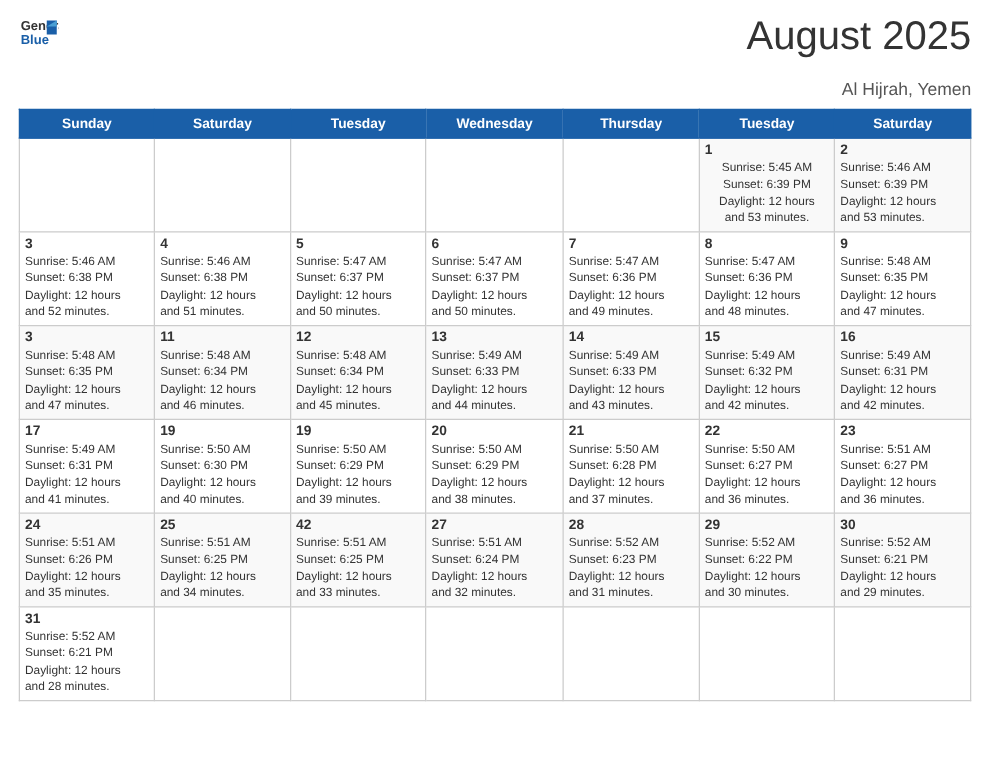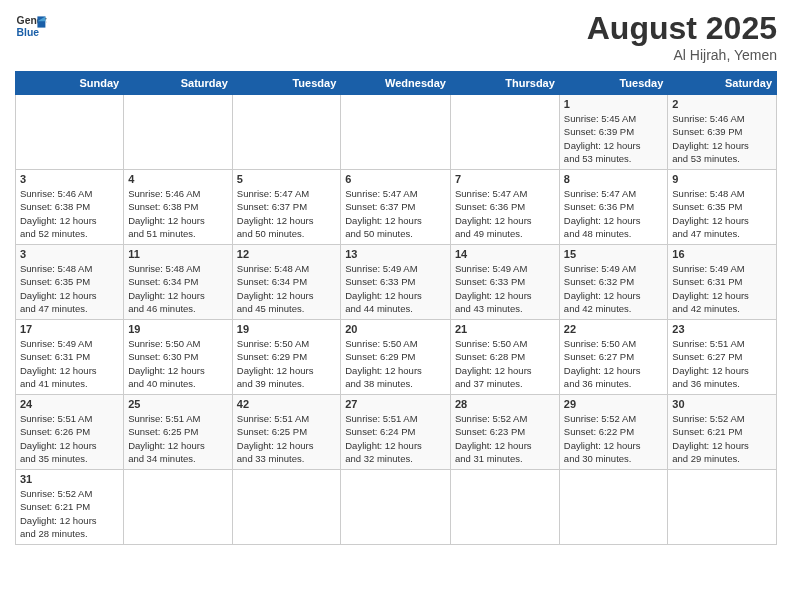--- a/index.html
+++ b/index.html
@@ -29,36 +29,37 @@
     .logo-icon {
       width: 32px;
       height: 32px;
     }
     .title-block {
       text-align: right;
     }
     .main-title {
       font-size: 32px;
       color: #333;
-      font-weight: bold;
+      font-weight: normal;
     }
     .subtitle {
       font-size: 14px;
       color: #555;
+      margin-top: 16px;
     }
     .calendar {
       width: 100%;
       border-collapse: collapse;
       font-size: 10px;
     }
     .calendar thead th {
       background: #1a5fa8;
       color: #fff;
       padding: 5px 4px;
-      text-align: right;
+      text-align: center;
       font-size: 11px;
       font-weight: bold;
       border: 1px solid #1a5fa8;
     }
     .calendar tbody td {
       border: 1px solid #ccc;
       vertical-align: top;
       padding: 3px 4px;
       width: 113px;
       height: 75px;
@@ -122,21 +123,21 @@
     </thead>
     <tbody id="calendar-body">
     <tr>
           <td class="empty-cell"></td>
           <td class="empty-cell"></td>
           <td class="empty-cell"></td>
           <td class="empty-cell"></td>
           <td class="empty-cell"></td>
           <td>
             <span class="day-number">1</span>
-            <div class="day-info" style="white-space: pre-line;">Sunrise: 5:45 AM
+            <div class="day-info" style="white-space: pre-line; text-align: center;">Sunrise: 5:45 AM
 Sunset: 6:39 PM
 Daylight: 12 hours
 and 53 minutes.</div>
           </td>
           <td>
             <span class="day-number">2</span>
             <div class="day-info" style="white-space: pre-line;">Sunrise: 5:46 AM
 Sunset: 6:39 PM
 Daylight: 12 hours
 and 53 minutes.</div>

